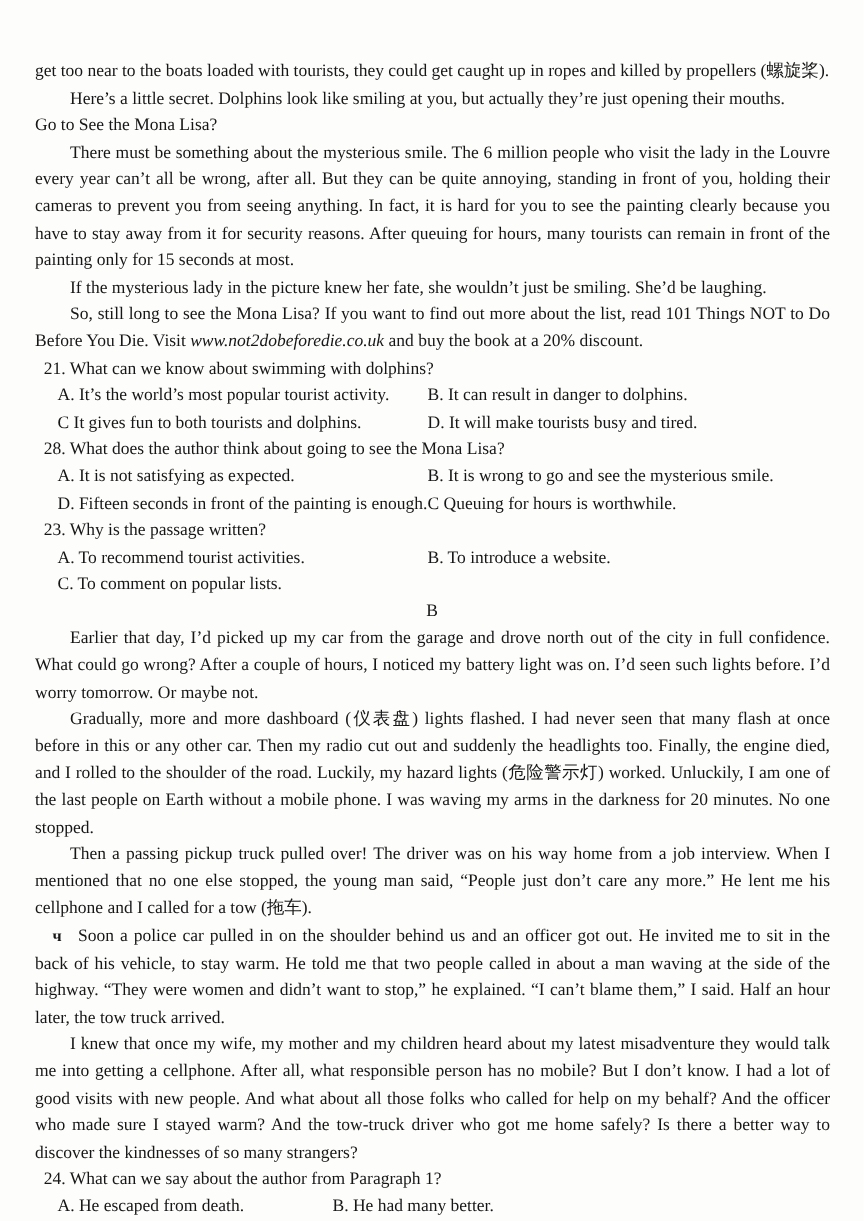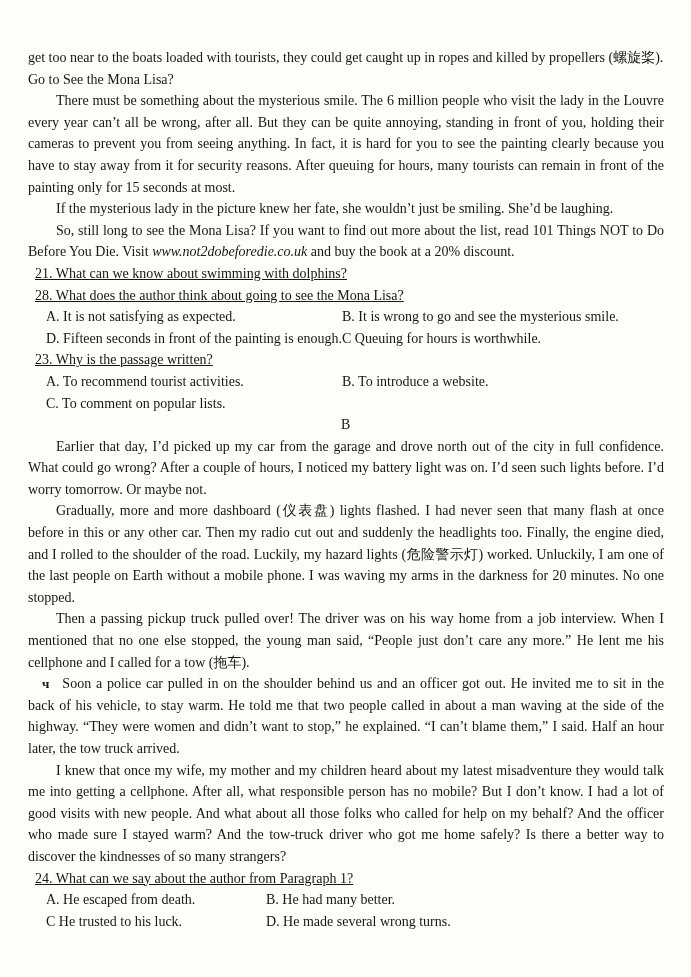--- a/index.html
+++ b/index.html
@@ -24,21 +24,21 @@
     margin: 0;
     text-align: justify;
   }
   .indent { text-indent: 28px; }
   .passage-heading {
     font-weight: normal;
     text-align: left;
   }
   .url { font-style: italic; }
   .q-block { margin-left: 7px; }
-  .q-prompt { text-align: left; text-decoration: underline; }
+  .q-prompt { text-align: left; }
   .opts {
     display: grid;
     grid-template-columns: 296px 1fr;
     padding-left: 11px;
   }
   .opts.narrow {
     grid-template-columns: 220px 1fr;
   }
   .opt { text-align: left !important; white-space: nowrap; }
   .section-label {
@@ -53,31 +53,38 @@
     font-size: 13px;
   }
 </style>
 </head>
 <body>
 
 <div class="page">
 
   <p>get too near to the boats loaded with tourists, they could get caught up in ropes and killed by propellers (螺旋桨).</p>
 
+  <p class="indent">Here’s a little secret. Dolphins look like smiling at you, but actually they’re just opening their mouths.</p>
 
   <p class="passage-heading">Go to See the Mona Lisa?</p>
 
   <p class="indent">There must be something about the mysterious smile. The 6 million people who visit the lady in the Louvre every year can’t all be wrong, after all. But they can be quite annoying, standing in front of you, holding their cameras to prevent you from seeing anything. In fact, it is hard for you to see the painting clearly because you have to stay away from it for security reasons. After queuing for hours, many tourists can remain in front of the painting only for 15 seconds at most.</p>
 
   <p class="indent">If the mysterious lady in the picture knew her fate, she wouldn’t just be smiling. She’d be laughing.</p>
 
   <p class="indent"><span>So, still long to see the Mona Lisa? If you want to find out more about the list, read 101 Things NOT to Do Before You Die. Visit </span><span class="url">www.not2dobeforedie.co.uk</span><span> and buy the book at a 20% discount.</span></p>
 
   <div class="q-block">
     <p class="q-prompt">21. What can we know about swimming with dolphins?</p>
+    <div class="opts">
+      <p class="opt">A. It’s the world’s most popular tourist activity.</p>
+      <p class="opt">B. It can result in danger to dolphins.</p>
+      <p class="opt">C  It gives fun to both tourists and dolphins.</p>
+      <p class="opt">D. It will make tourists busy and tired.</p>
+    </div>
   </div>
 
   <div class="q-block">
     <p class="q-prompt">28. What does the author think about going to see the Mona Lisa?</p>
     <div class="opts">
       <p class="opt">A. It is not satisfying as expected.</p>
       <p class="opt">B. It is wrong to go and see the mysterious smile.</p>
       <p class="opt">D. Fifteen seconds in front of the painting is enough.</p>
       <p class="opt">C  Queuing for hours is worthwhile.</p>
     </div>

